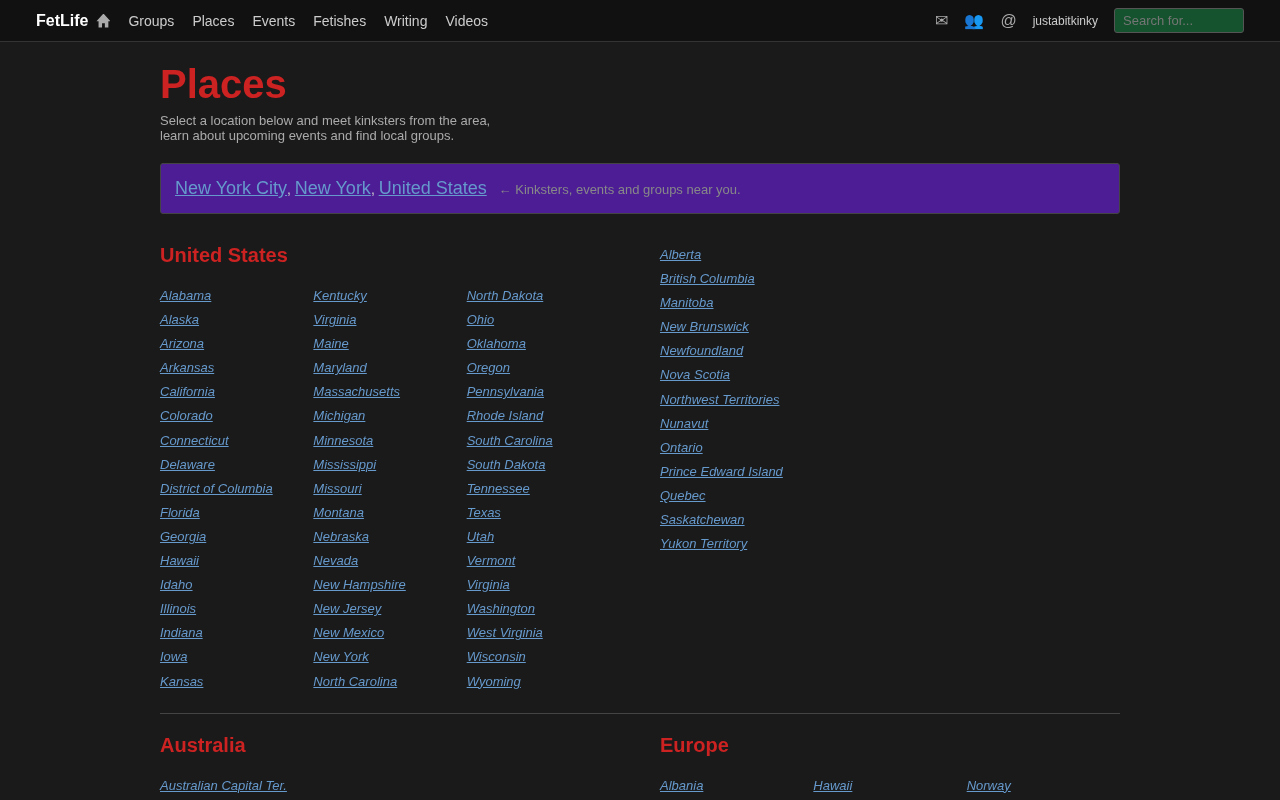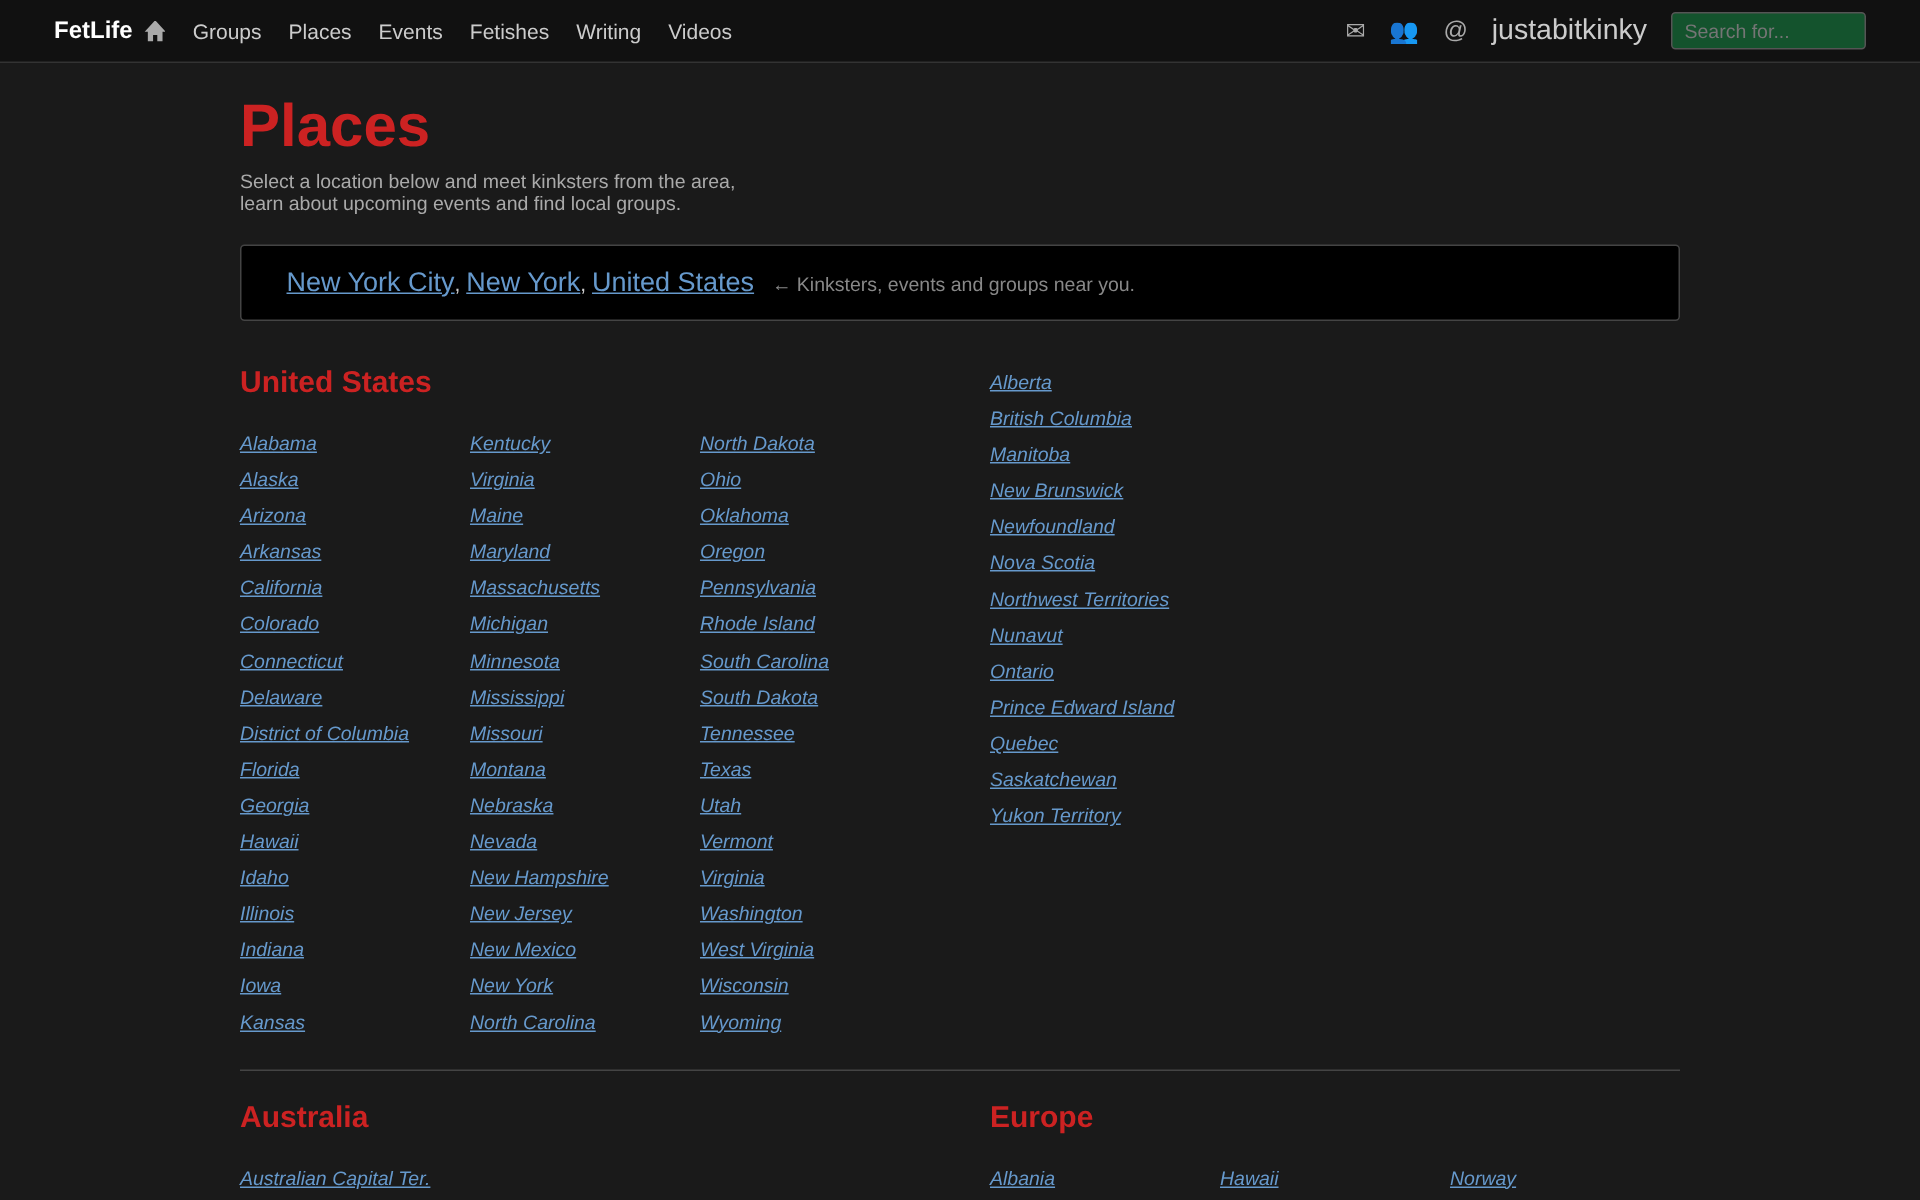--- a/index.html
+++ b/index.html
@@ -50,21 +50,21 @@
       gap: 16px;
       margin-left: auto;
     }
     .nav-icon-item {
       color: #aaa;
       font-size: 16px;
       cursor: pointer;
     }
     .nav-username {
       color: #ccc;
-      font-size: 19px;
+      font-size: 12px;
       cursor: pointer;
     }
     .nav-search {
       background: #14532d;
       border: 1px solid #555;
       border-radius: 3px;
       padding: 4px 8px;
       color: #aaa;
       font-size: 13px;
       width: 130px;
@@ -85,23 +85,23 @@
       margin-bottom: 6px;
     }
     #page-subtitle {
       color: #aaa;
       font-size: 13px;
       margin-bottom: 20px;
     }
 
     
     .location-box {
-      background: #000000;
+      background: #4c1d95;
       border: 1px solid #444;
-      padding: 14px 30px;
+      padding: 14px 14px;
       margin-bottom: 30px;
       border-radius: 3px;
     }
     .location-box a {
       color: #6699cc;
       text-decoration: underline;
       font-size: 18px;
     }
     .location-box .arrow-text {
       color: #888;

